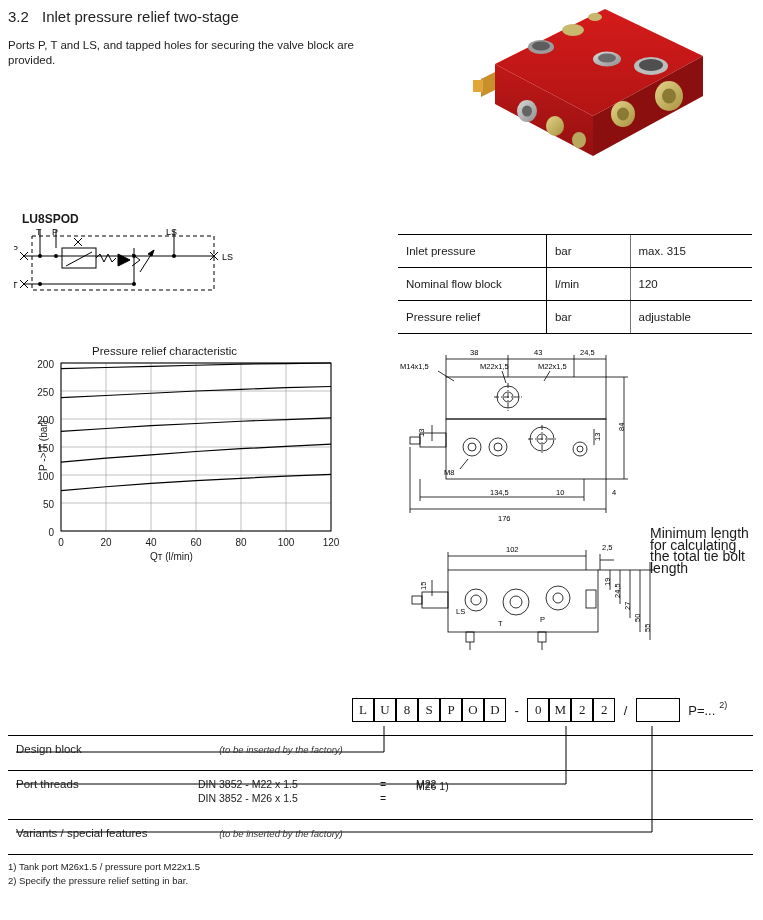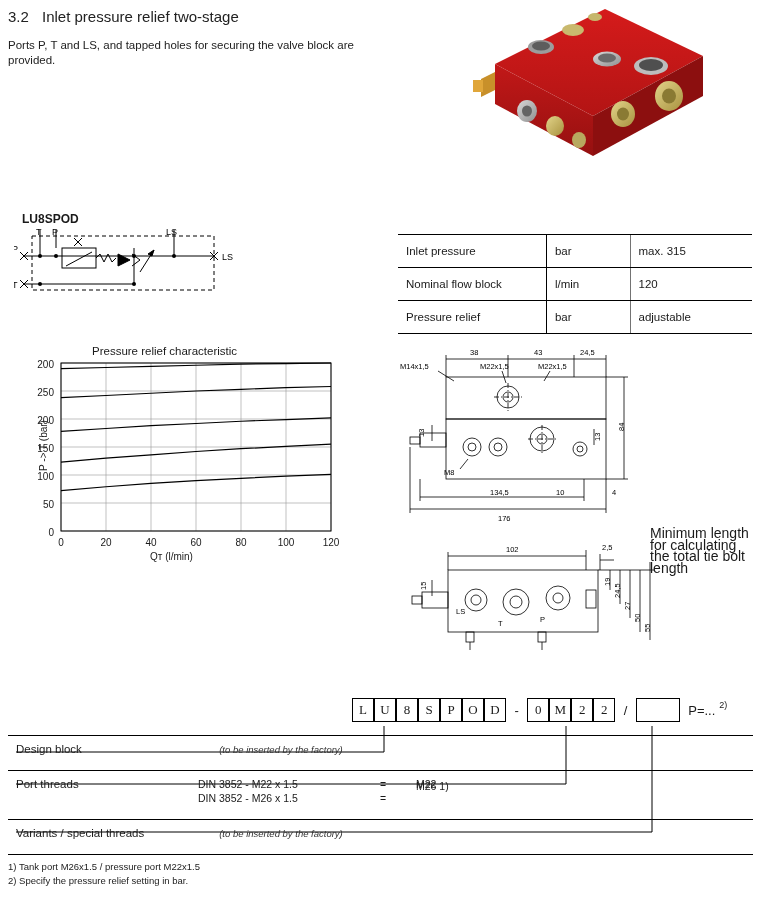--- a/index.html
+++ b/index.html
@@ -408,21 +408,21 @@
   <div class="legend-row" style="min-height:34px">
     <span class="lg-name">Port threads</span>
     <span class="lg-col-a" style="top:7px">DIN 3852 - M22 x 1.5</span>
     <span class="lg-col-b" style="top:7px">=</span>
     <span class="lg-col-c" style="top:7px">M22</span>
     <span class="lg-col-a" style="top:21px">DIN 3852 - M26 x 1.5</span>
     <span class="lg-col-b" style="top:21px">=</span>
     <span class="lg-col-c" style="top:9px">M26 1)</span>
   </div>
   <div class="legend-row">
-    <span class="lg-name">Variants / special threads</span>
+    <span class="lg-name">Variants / special features</span>
     <span class="lg-note">(to be inserted by the factory)</span>
   </div>
 </div>
 
 <div class="abs" id="footnotes">
   <div>1) Tank port M26x1.5 / pressure port M22x1.5</div>
   <div>2) Specify the pressure relief setting in bar.</div>
 </div>
 
 </body></html>

